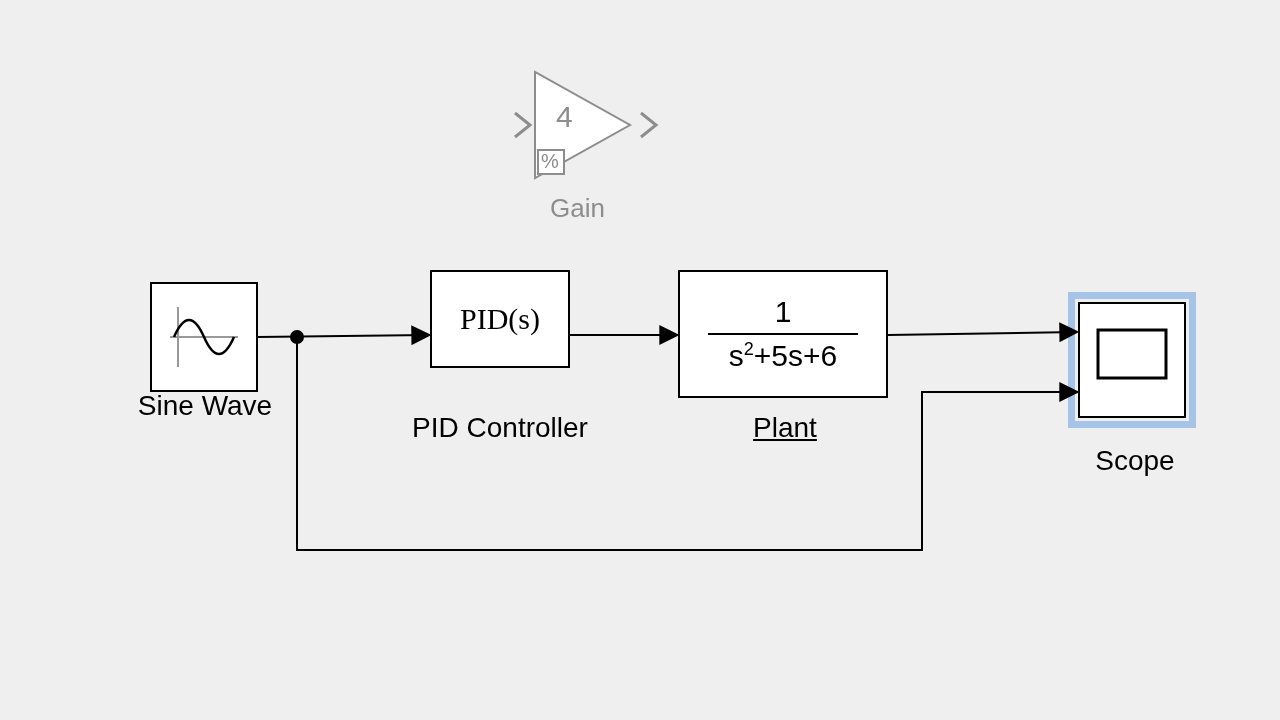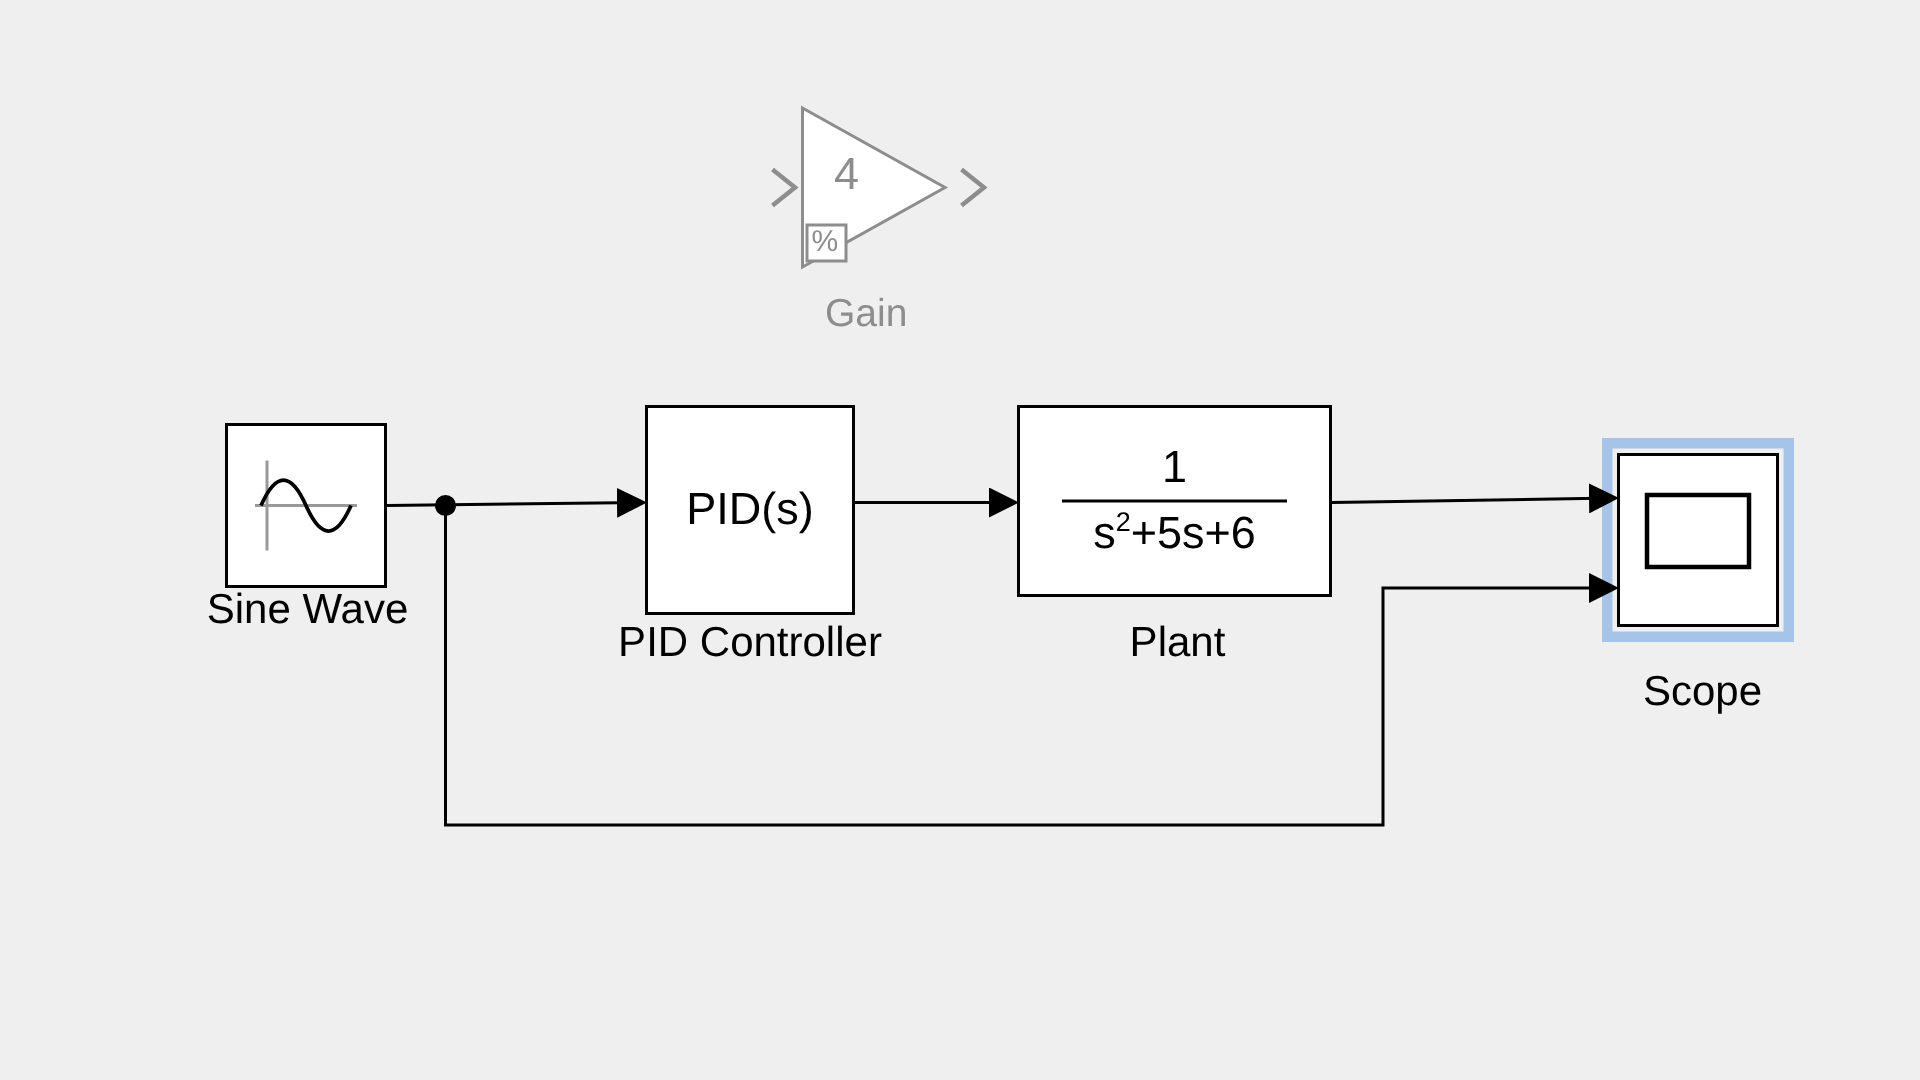--- a/index.html
+++ b/index.html
@@ -77,33 +77,33 @@
 
   <div class="block" style="left:150px; top:282px; width:108px; height:110px;">
     <svg width="80" height="72" viewBox="0 0 80 72">
       <line x1="6" y1="36" x2="74" y2="36" stroke="#999" stroke-width="2"></line>
       <line x1="14" y1="6" x2="14" y2="66" stroke="#999" stroke-width="2"></line>
       <path d="M 10 36 Q 25 2, 40 36 T 70 36" fill="none" stroke="#000" stroke-width="2.5"></path>
     </svg>
   </div>
   <div class="label" style="left:120px; top:390px; width:170px;">Sine Wave</div>
 
-  <div class="block" style="left:430px; top:270px; width:140px; height:140px;">
+  <div class="block" style="left:430px; top:270px; width:140px; height:98px;font-family:Liberation Serif, serif;">
     <span class="pid-text">PID(s)</span>
   </div>
   <div class="label" style="left:400px; top:412px; width:200px;">PID Controller</div>
 
   <div class="block" style="left:678px; top:270px; width:210px; height:128px; flex-direction:column; gap:4px;">
     <div class="tf-num">1</div>
     <div style="width:150px; height:2px; background:#000;"></div>
     <div class="tf-den">
       <span>s</span><sup>2</sup><span>+5s+6</span>
     </div>
   </div>
-  <div class="label" style="left:730px; top:412px; width:110px;">Plant</div>
+  <div class="label" style="left:730px; top:412px; width:110px;text-decoration:underline;">Plant</div>
 
   <div class="scope-sel" style="left:1068px; top:292px; width:128px; height:136px;"></div>
 
   <div class="block" style="left:1078px; top:302px; width:108px; height:116px;">
     <svg width="80" height="72" viewBox="0 0 80 72">
       <rect x="6" y="6" width="68" height="48" fill="none" stroke="#000" stroke-width="3"></rect>
     </svg>
   </div>
   <div class="label" style="left:1080px; top:433px; width:110px;margin-top:12px;">Scope</div>
 

